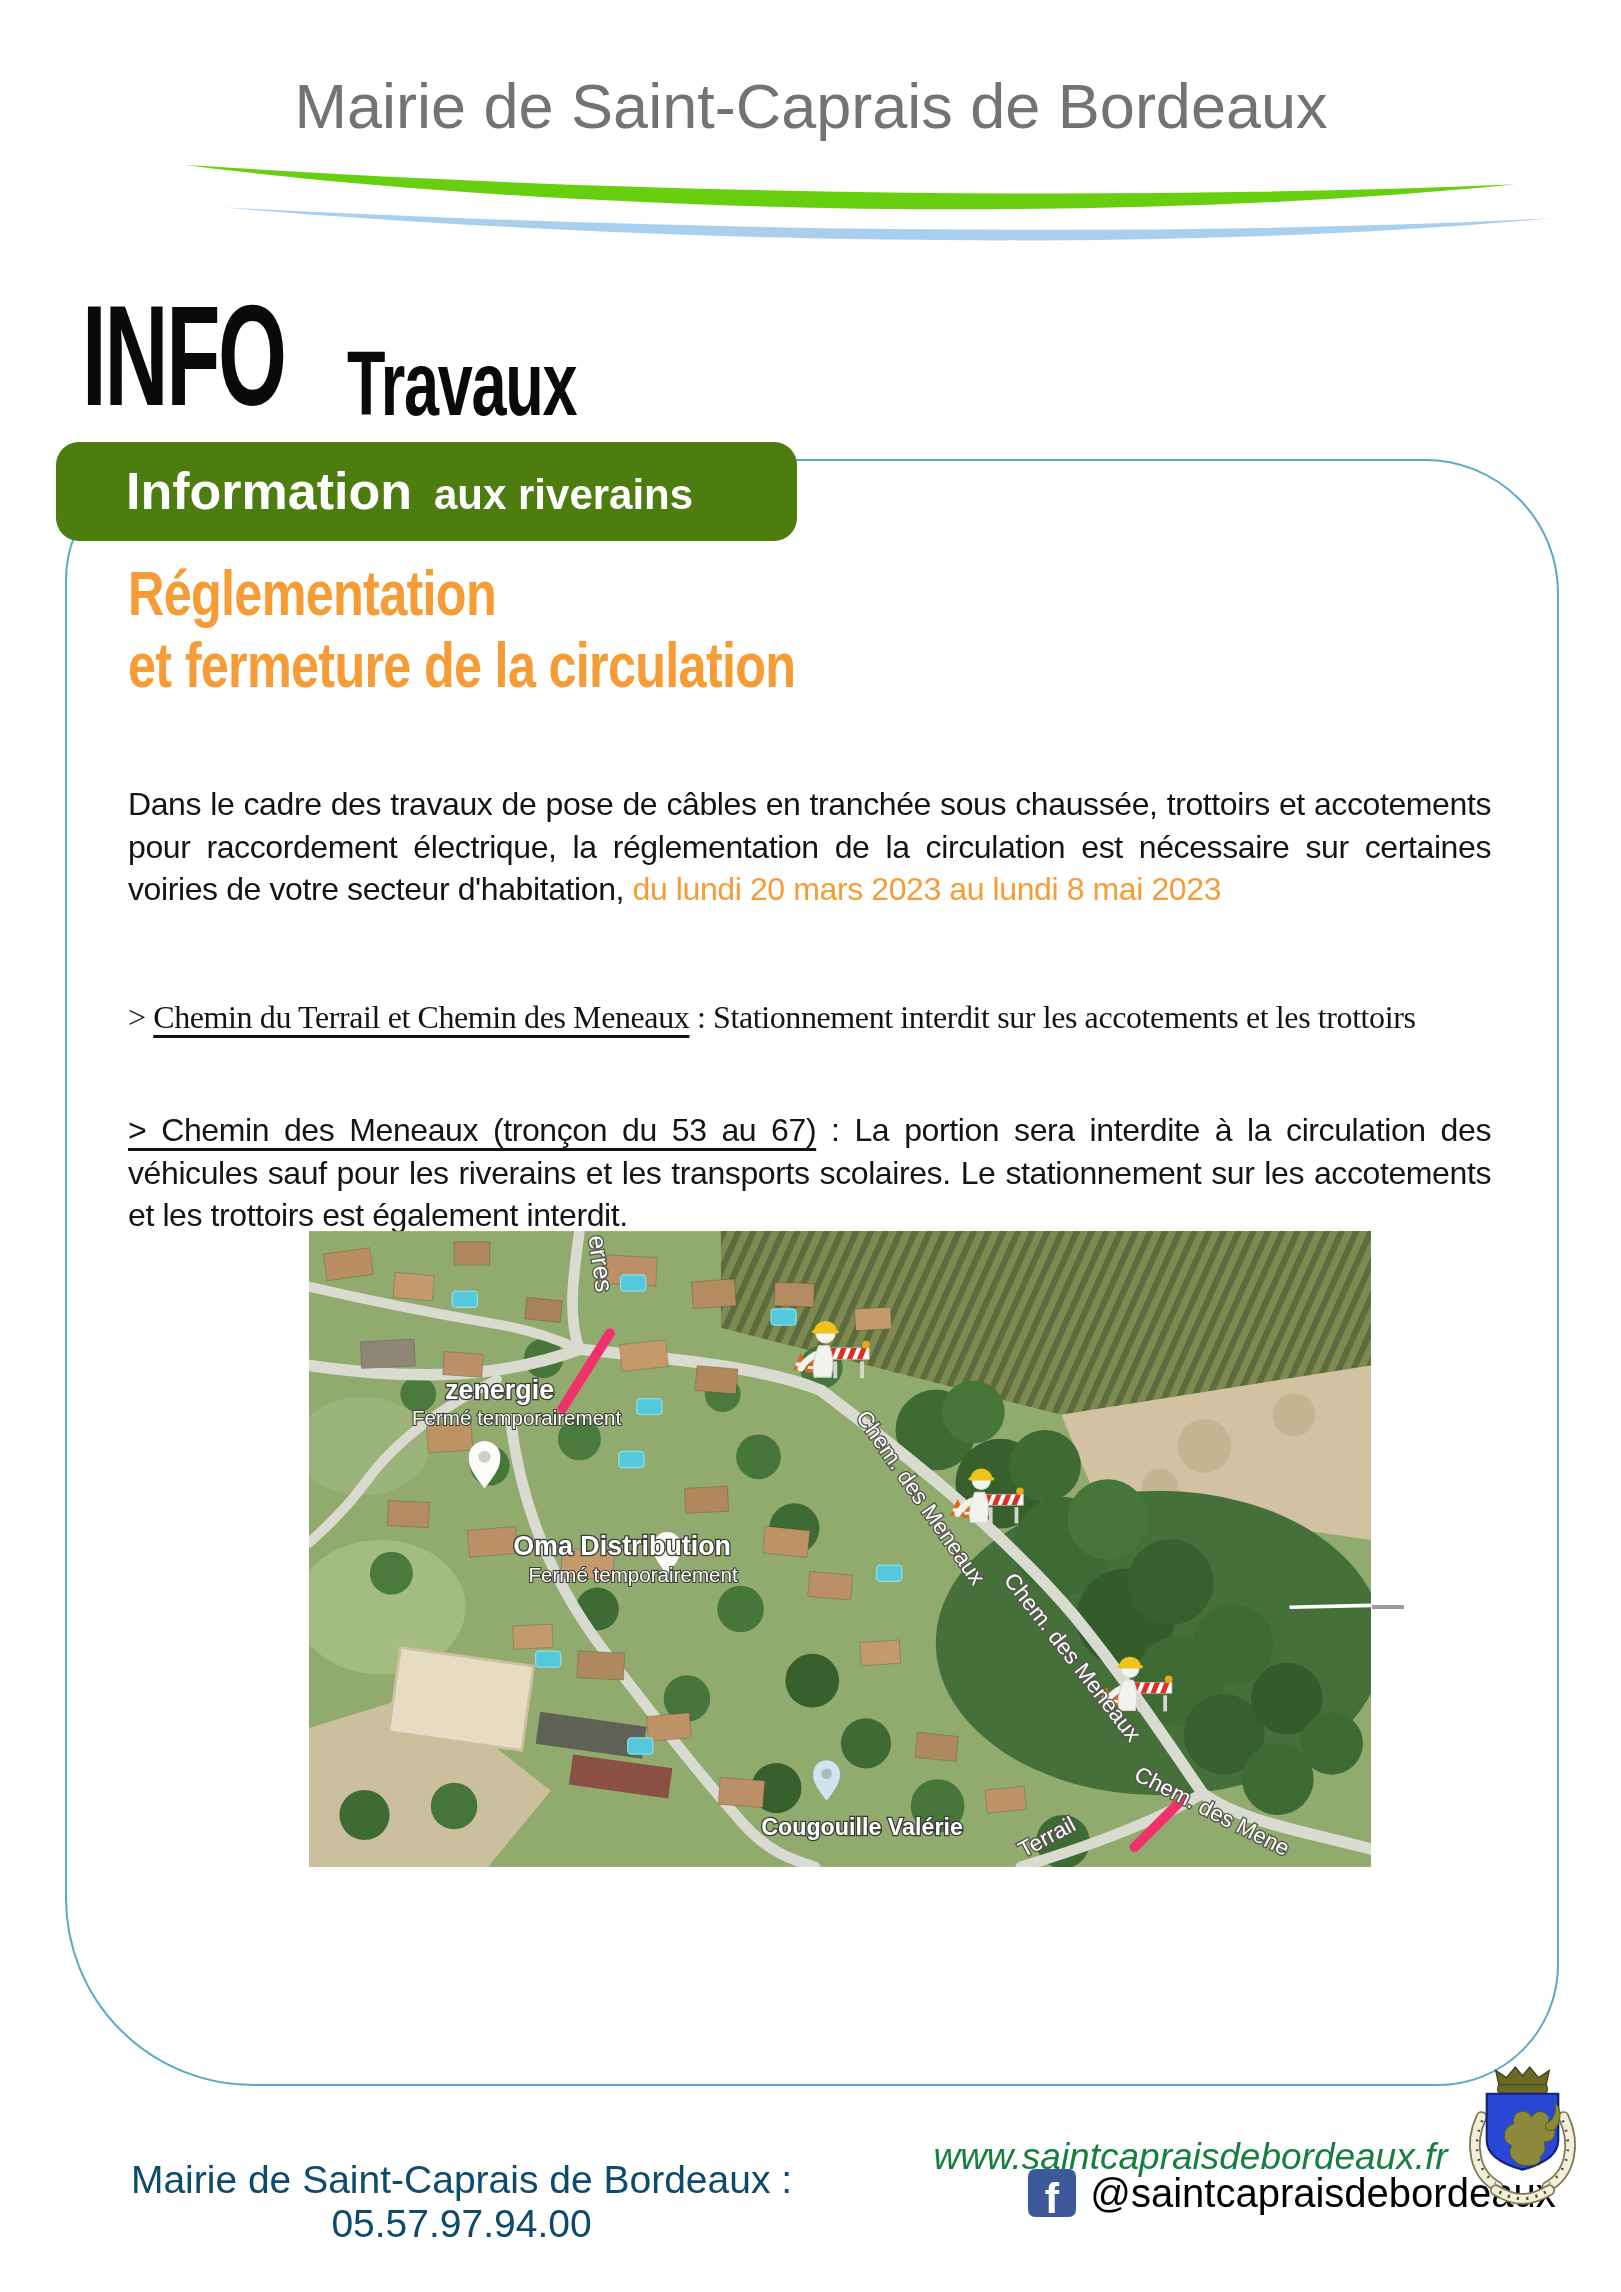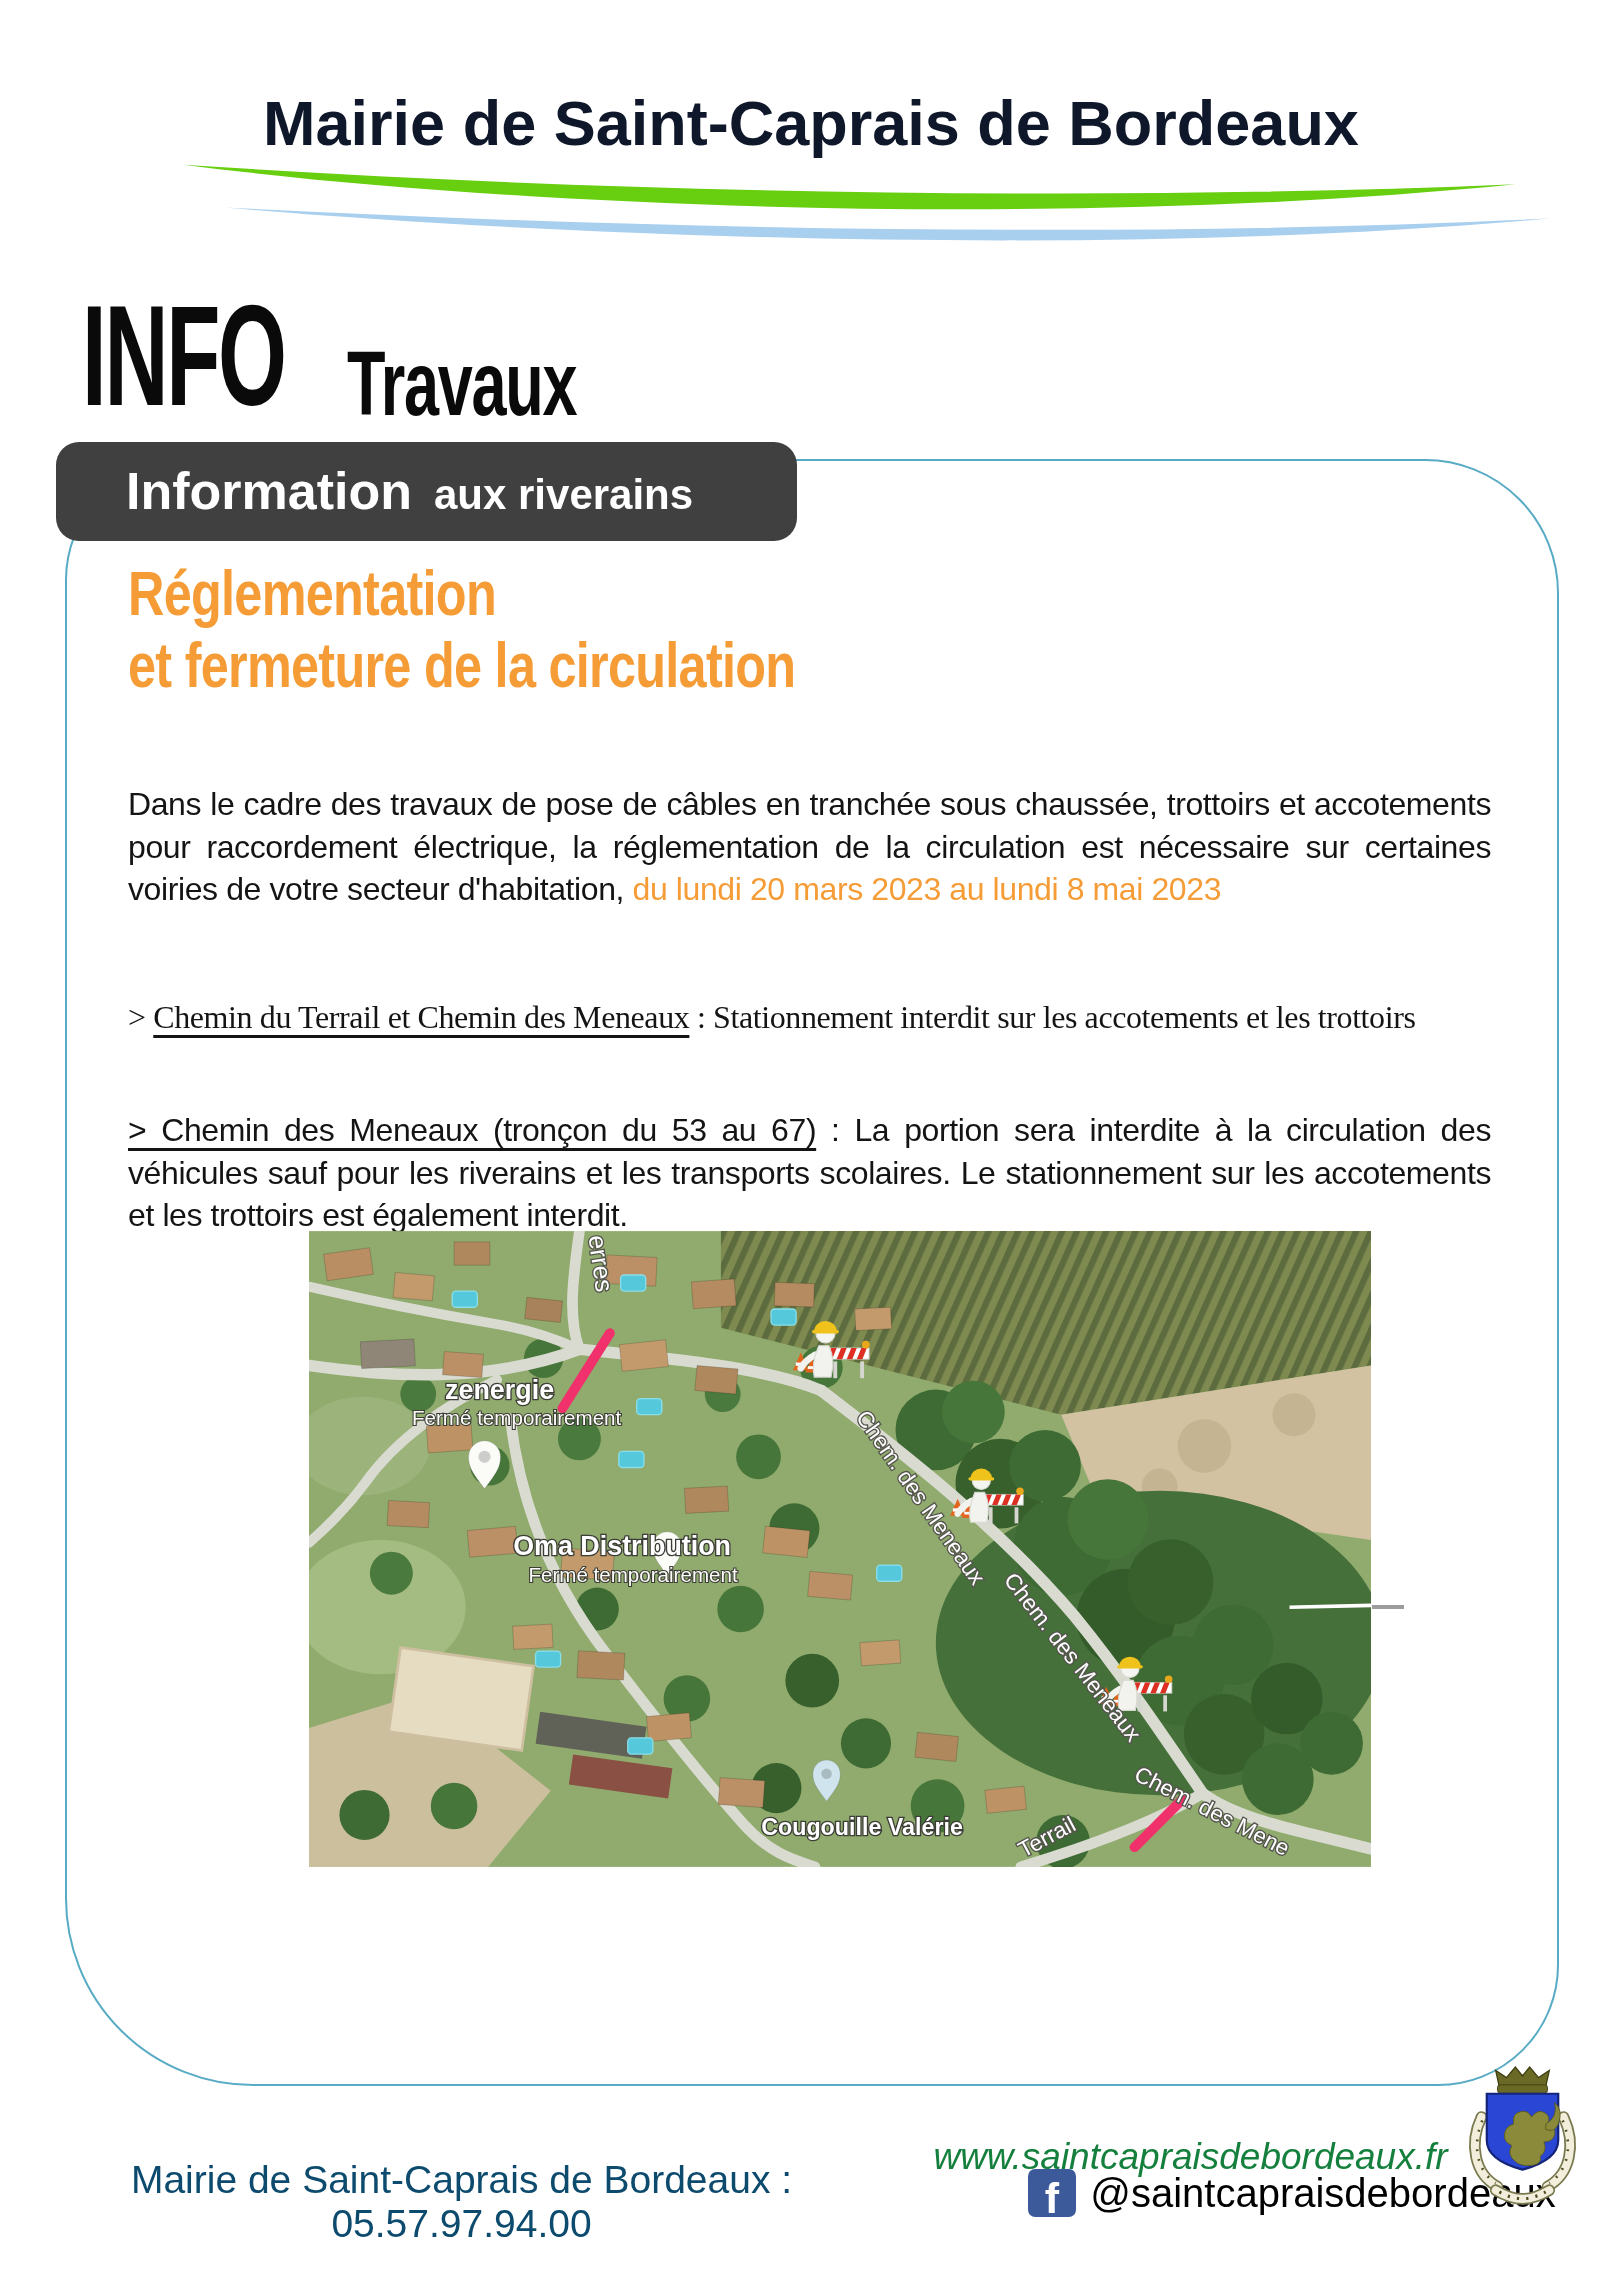--- a/index.html
+++ b/index.html
@@ -1,32 +1,32 @@
 <!DOCTYPE html>
 <html style="font-size:14.3px"><head>
 <meta charset="utf-8">
 <style>
   html,body{margin:0;padding:0;background:#ffffff;}
   .page{position:relative;width:1622px;height:2293px;background:#ffffff;overflow:hidden;
         font-family:"Liberation Sans", sans-serif;color:#111;}
 
   .title{position:absolute;left:0;top:70px;width:100%;text-align:center;
-         font-size:63px;font-weight:700;color:#0f172a;letter-spacing:0;margin-top:17px;}
+         font-size:63px;font-weight:400;color:#737373;letter-spacing:0;}
 
   .swoosh{position:absolute;left:175px;top:154px;}
 
   .info-word{position:absolute;left:82px;top:284px;font-size:143px;font-weight:800;
              line-height:1;letter-spacing:-3.6px;color:#0a0a0a;
              transform:scaleX(.62);transform-origin:0 0;white-space:nowrap;}
   .travaux-word{position:absolute;left:347px;top:339px;font-size:90px;font-weight:700;
              line-height:1;letter-spacing:-1.8px;color:#0a0a0a;
              transform:scaleX(.70);transform-origin:0 0;white-space:nowrap;}
 
   .banner{position:absolute;left:56px;top:442px;width:741px;height:99px;
-          background:#404040;border-radius:23px;z-index:3;color:#ffffff;
+          background:#4d7c0f;border-radius:23px;z-index:3;color:#ffffff;
           padding-left:70px;box-sizing:border-box;line-height:99px;white-space:nowrap;}
   .banner-title{font-size:52px;font-weight:700;}
   .banner-sub{font-size:42px;font-weight:700;margin-left:18px;}
 
   .card{position:absolute;left:65px;top:459px;width:1494px;height:1627px;
         border:2.7px solid #58ABC4;border-radius:121px 134px 121px 188px;
         box-sizing:border-box;z-index:1;background:transparent;}
 
   .heading{position:absolute;left:128px;top:557px;z-index:2;color:#F59C36;
            font-size:63px;font-weight:700;line-height:1.15;letter-spacing:-0.9px;

